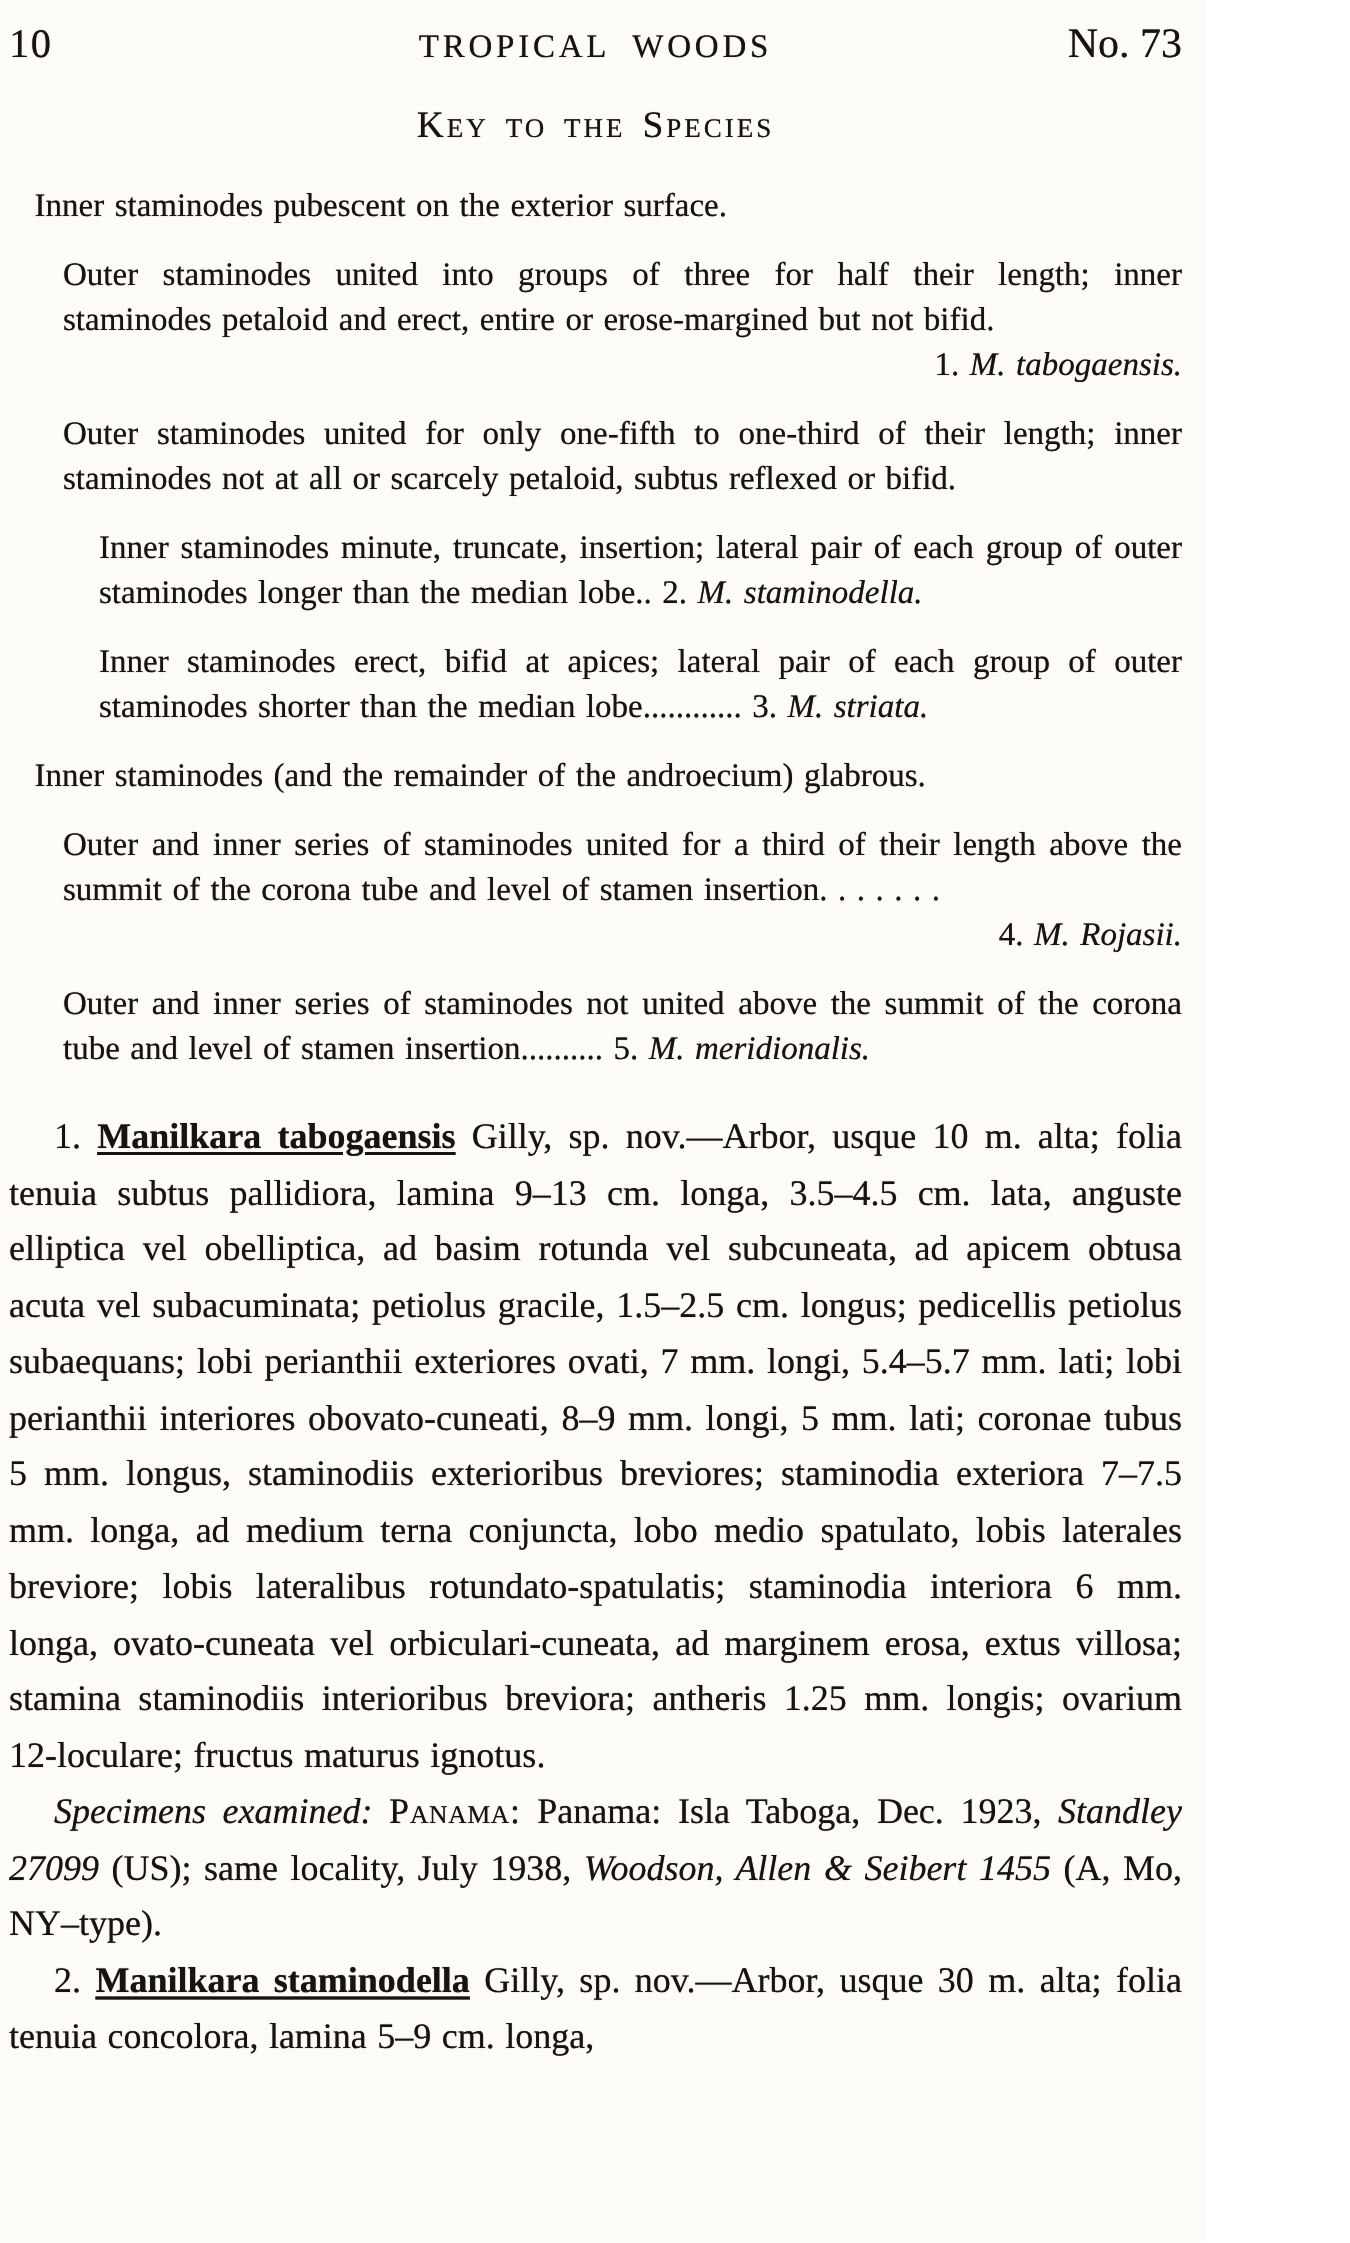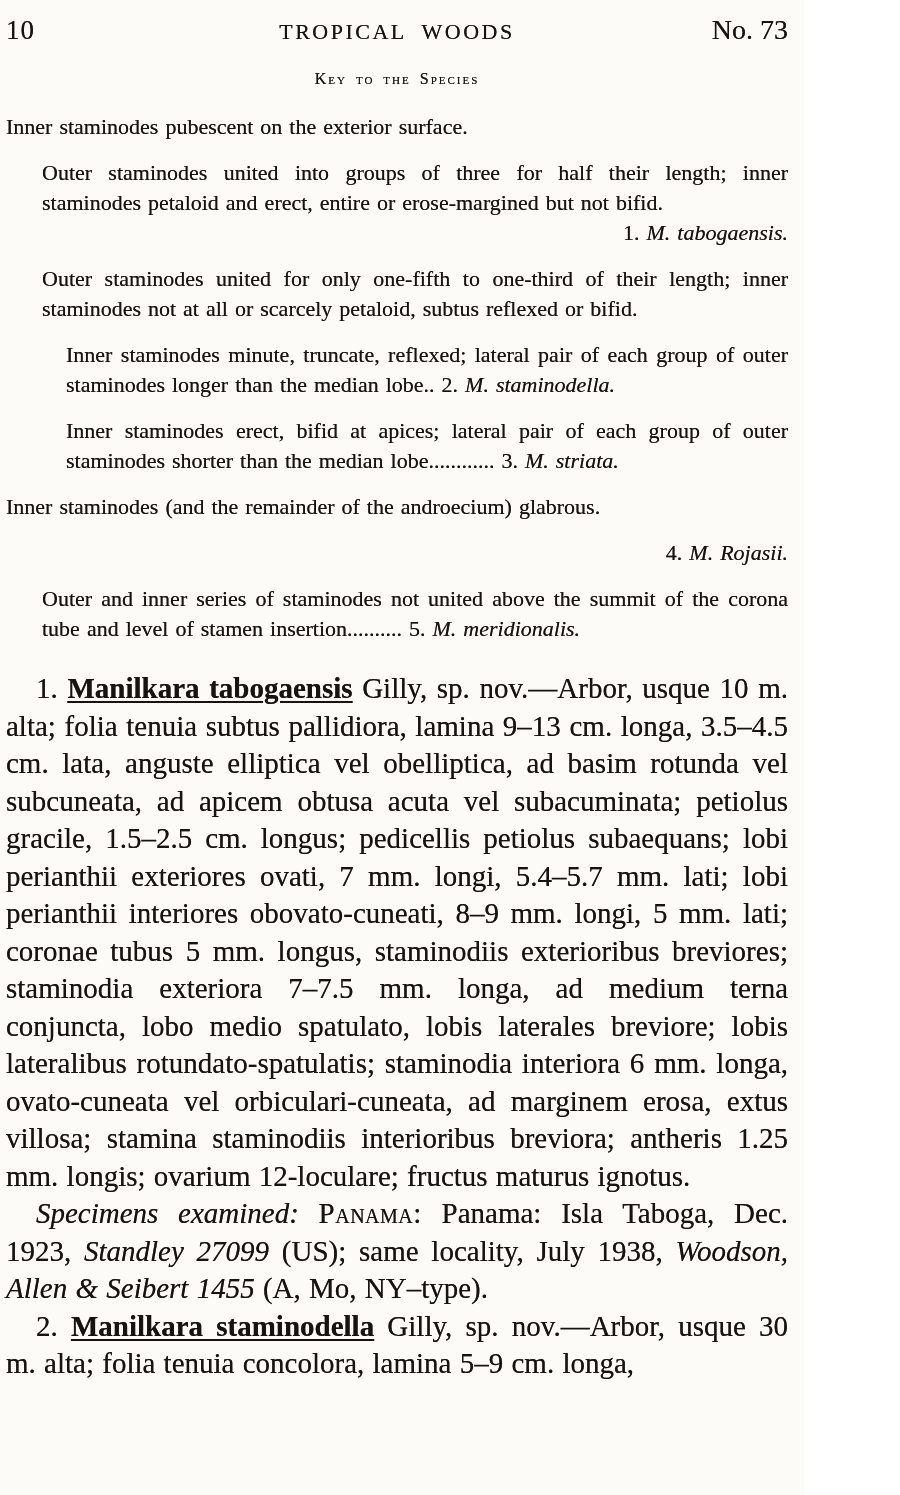--- a/index.html
+++ b/index.html
@@ -37,45 +37,45 @@
   }
   .issue-num {
     width: 120px;
     text-align: right;
     font-size: 28px;
   }
   
   .key-heading {
     margin: 24px 0 24px 0;
     text-align: center;
-    font-size: 16px;
+    font-size: 25px;
     font-weight: normal;
     font-variant: small-caps;
     letter-spacing: 2px;
     word-spacing: 3px;
   }
   
   .key {
     font-size: 22px;
     line-height: 30px;
   }
   .key-entry {
     text-align: justify;
     margin: 0 0 16px 0;
     word-spacing: 1.5px;
   }
-  .key-entry.lvl0 { margin-left: 0; }
+  .key-entry.lvl0 { margin-left: 17px; }
   .key-entry.lvl1 { margin-left: 36px; }
   .key-entry.lvl2 { margin-left: 60px; }
   .ref i, .ref-line i { font-style: italic; }
   .ref-line { text-align: right; }
   
   .bodytext {
     margin-top: 26px;
-    font-size: 29px;
+    font-size: 24px;
     line-height: 37.5px;
   }
   .bp {
     margin: 0;
     text-align: justify;
     text-indent: 30px;
     word-spacing: 1px;
   }
   .species {
     font-weight: bold;
@@ -95,24 +95,24 @@
     <span class="journal-title">TROPICAL WOODS</span>
     <span class="issue-num">No. 73</span>
   </div>
 
   <h2 class="key-heading">Key to the Species</h2>
 
   <div class="key" id="key">
       <div class="key-entry lvl0"><span class="kt">Inner staminodes pubescent on the exterior surface.</span></div>
       <div class="key-entry lvl1"><span class="kt">Outer staminodes united into groups of three for half their length; inner staminodes petaloid and erect, entire or erose-margined but not bifid.</span><div class="ref-line"><span><span class="num">1. </span><i>M. tabogaensis.</i></span></div></div>
       <div class="key-entry lvl1"><span class="kt">Outer staminodes united for only one-fifth to one-third of their length; inner staminodes not at all or scarcely petaloid, subtus reflexed or bifid.</span></div>
-      <div class="key-entry lvl2"><span class="kt">Inner staminodes minute, truncate, reflexed; lateral pair of each group of outer staminodes longer than the median lobe..</span> <span class="ref"><span class="num">2. </span><i>M. staminodella.</i></span></div>
+      <div class="key-entry lvl2"><span class="kt">Inner staminodes minute, truncate, insertion; lateral pair of each group of outer staminodes longer than the median lobe..</span> <span class="ref"><span class="num">2. </span><i>M. staminodella.</i></span></div>
       <div class="key-entry lvl2"><span class="kt">Inner staminodes erect, bifid at apices; lateral pair of each group of outer staminodes shorter than the median lobe............</span> <span class="ref"><span class="num">3. </span><i>M. striata.</i></span></div>
       <div class="key-entry lvl0"><span class="kt">Inner staminodes (and the remainder of the androecium) glabrous.</span></div>
-      <div class="key-entry lvl1"><div class="ref-line"><span><span class="num">4. </span><i>M. Rojasii.</i></span></div></div>
+      <div class="key-entry lvl1"><span class="kt">Outer and inner series of staminodes united for a third of their length above the summit of the corona tube and level of stamen insertion. . . . . . .</span><div class="ref-line"><span><span class="num">4. </span><i>M. Rojasii.</i></span></div></div>
       <div class="key-entry lvl1"><span class="kt">Outer and inner series of staminodes not united above the summit of the corona tube and level of stamen insertion..........</span> <span class="ref"><span class="num">5. </span><i>M. meridionalis.</i></span></div>
     </div>
 
   <div class="bodytext" id="bodytext">
       <p class="bp"><span>1. </span><span class="species">Manilkara tabogaensis</span><span> Gilly, sp. nov.—Arbor, usque 10 m. alta; folia tenuia subtus pallidiora, lamina 9–13 cm. longa, 3.5–4.5 cm. lata, anguste elliptica vel obelliptica, ad basim rotunda vel subcuneata, ad apicem obtusa acuta vel subacuminata; petiolus gracile, 1.5–2.5 cm. longus; pedicellis petiolus subaequans; lobi perianthii exteriores ovati, 7 mm. longi, 5.4–5.7 mm. lati; lobi perianthii interiores obovato-cuneati, 8–9 mm. longi, 5 mm. lati; coronae tubus 5 mm. longus, staminodiis exterioribus breviores; staminodia exteriora 7–7.5 mm. longa, ad medium terna conjuncta, lobo medio spatulato, lobis laterales breviore; lobis lateralibus rotundato-spatulatis; staminodia interiora 6 mm. longa, ovato-cuneata vel orbiculari-cuneata, ad marginem erosa, extus villosa; stamina staminodiis interioribus breviora; antheris 1.25 mm. longis; ovarium 12-loculare; fructus maturus ignotus.</span></p>
       <p class="bp"><span class="it">Specimens examined:</span><span> </span><span class="sc">Panama:</span><span> Panama: Isla Taboga, Dec. 1923, </span><span class="it">Standley 27099</span><span> (US); same locality, July 1938, </span><span class="it">Woodson, Allen &amp; Seibert 1455</span><span> (A, Mo, NY–type).</span></p>
       <p class="bp"><span>2. </span><span class="species">Manilkara staminodella</span><span> Gilly, sp. nov.—Arbor, usque 30 m. alta; folia tenuia concolora, lamina 5–9 cm. longa,</span></p>
     </div>
 </div>
 

